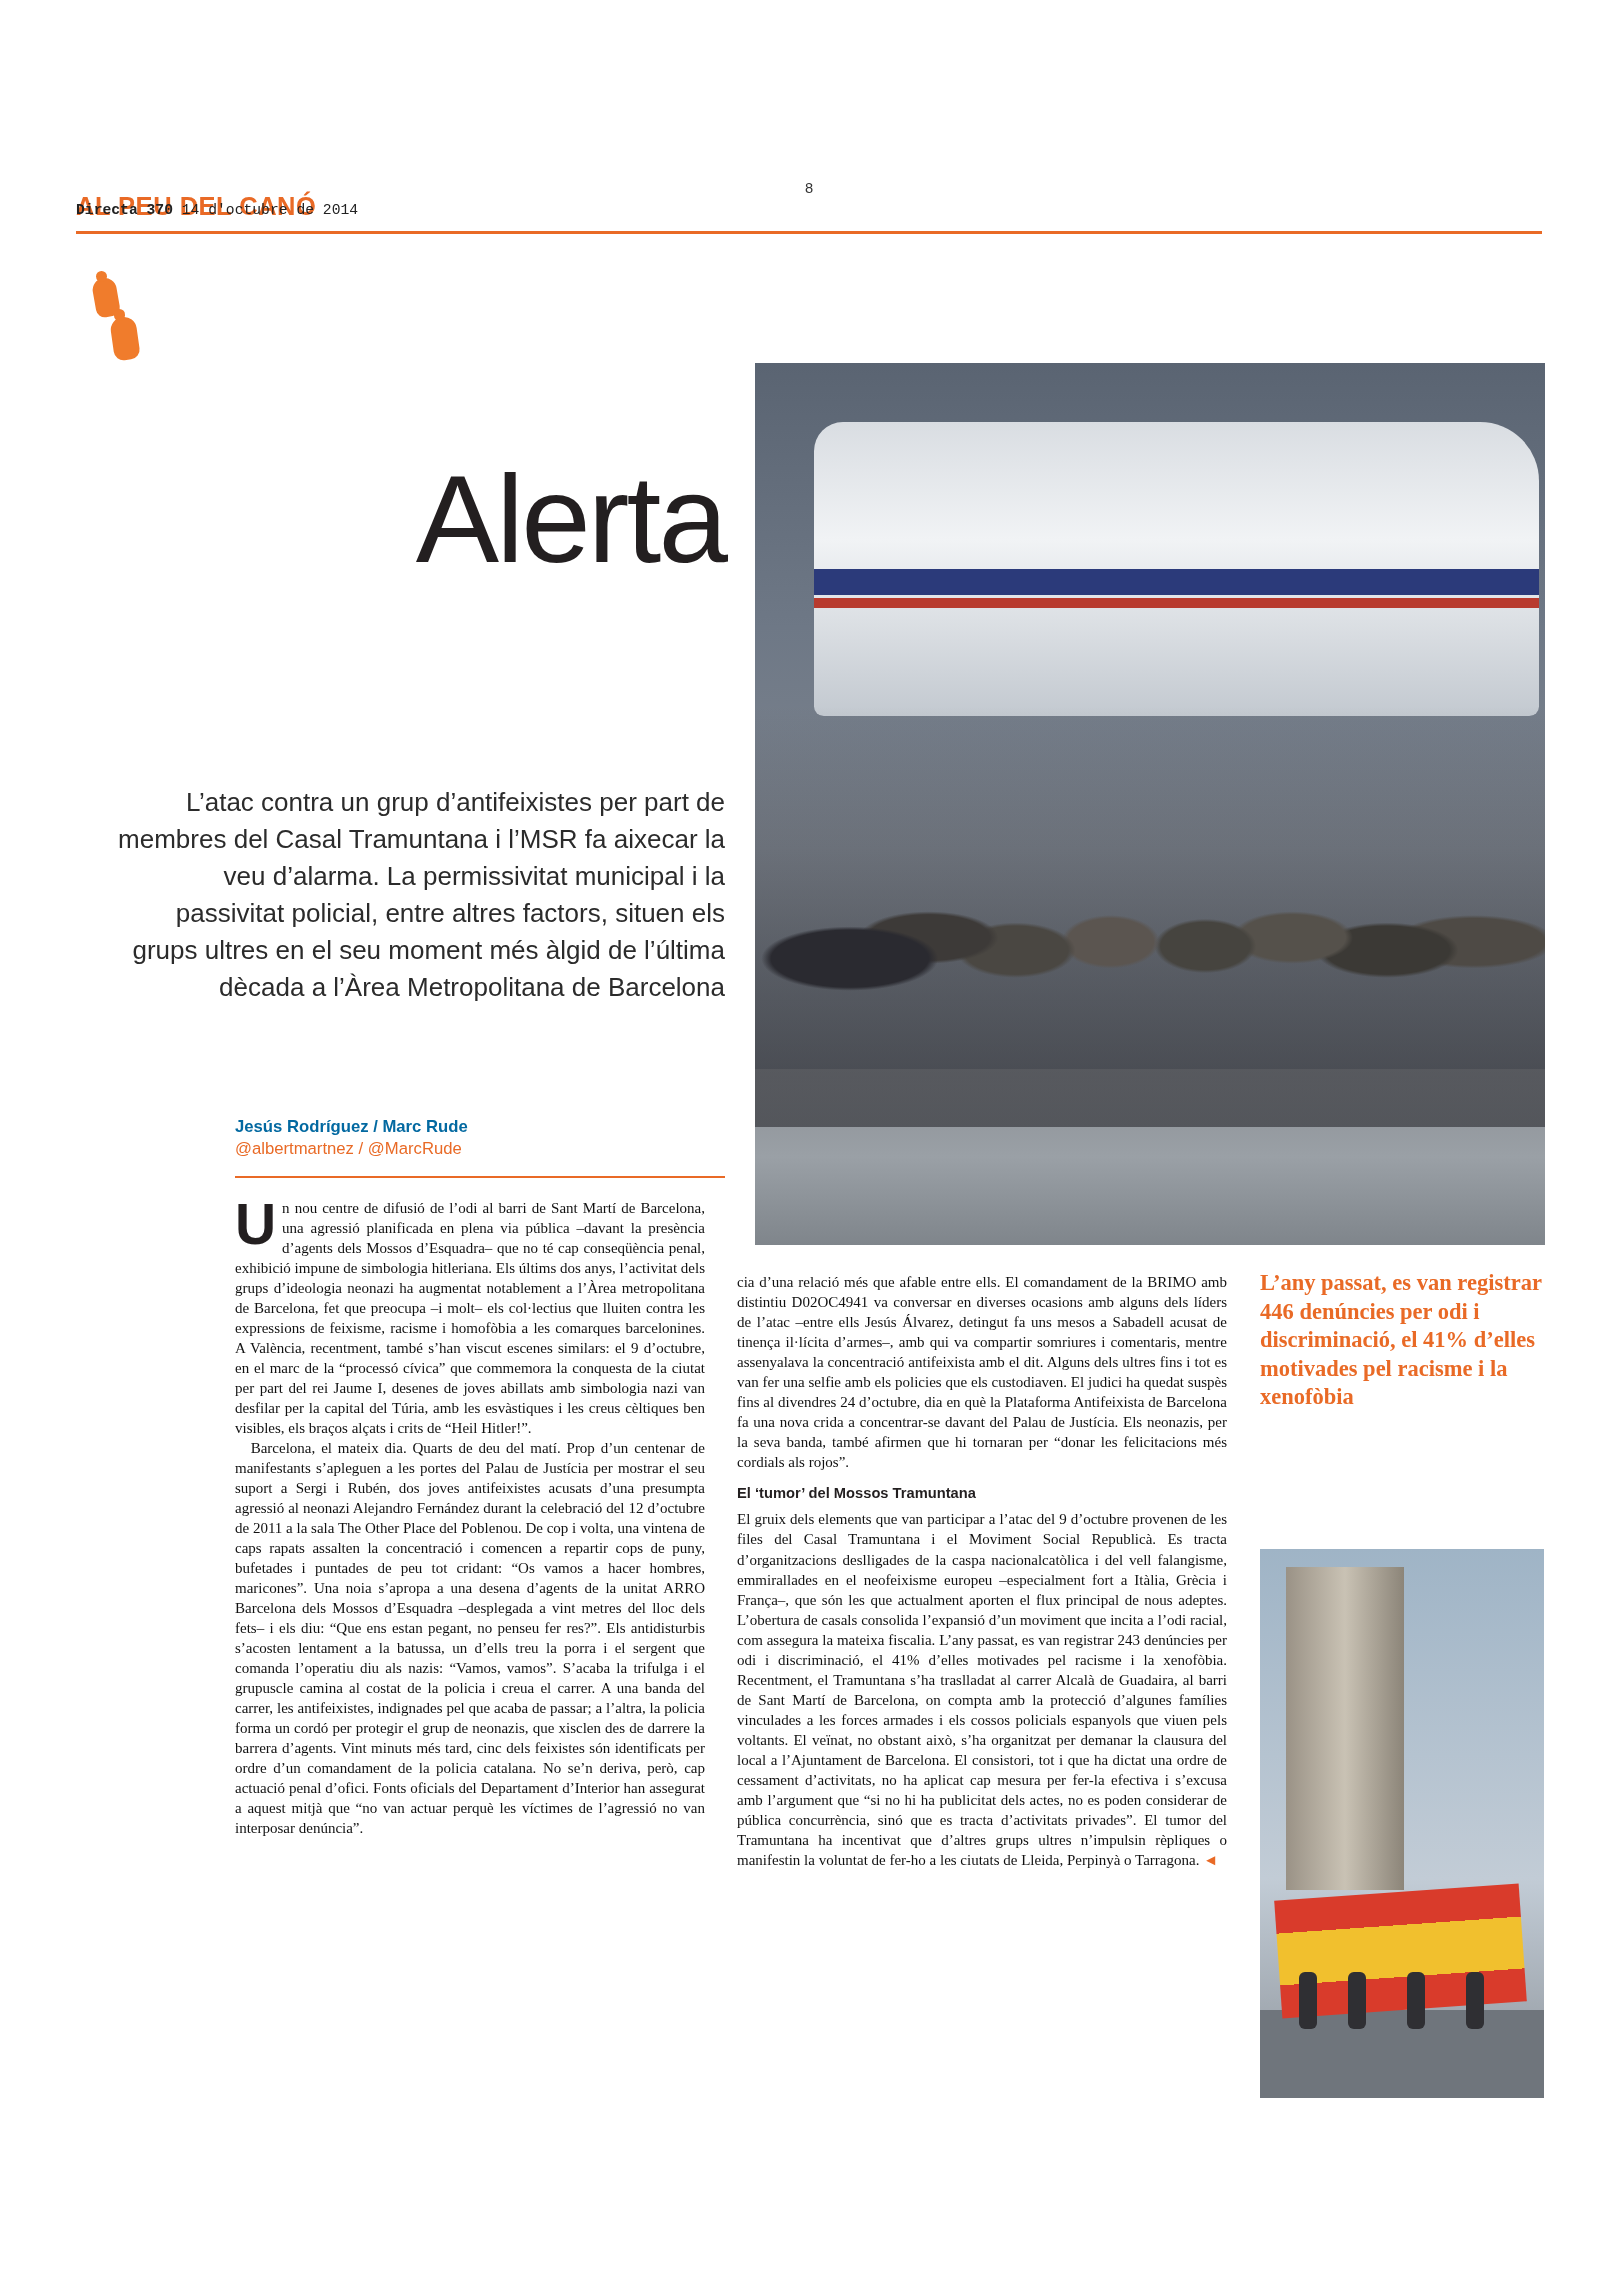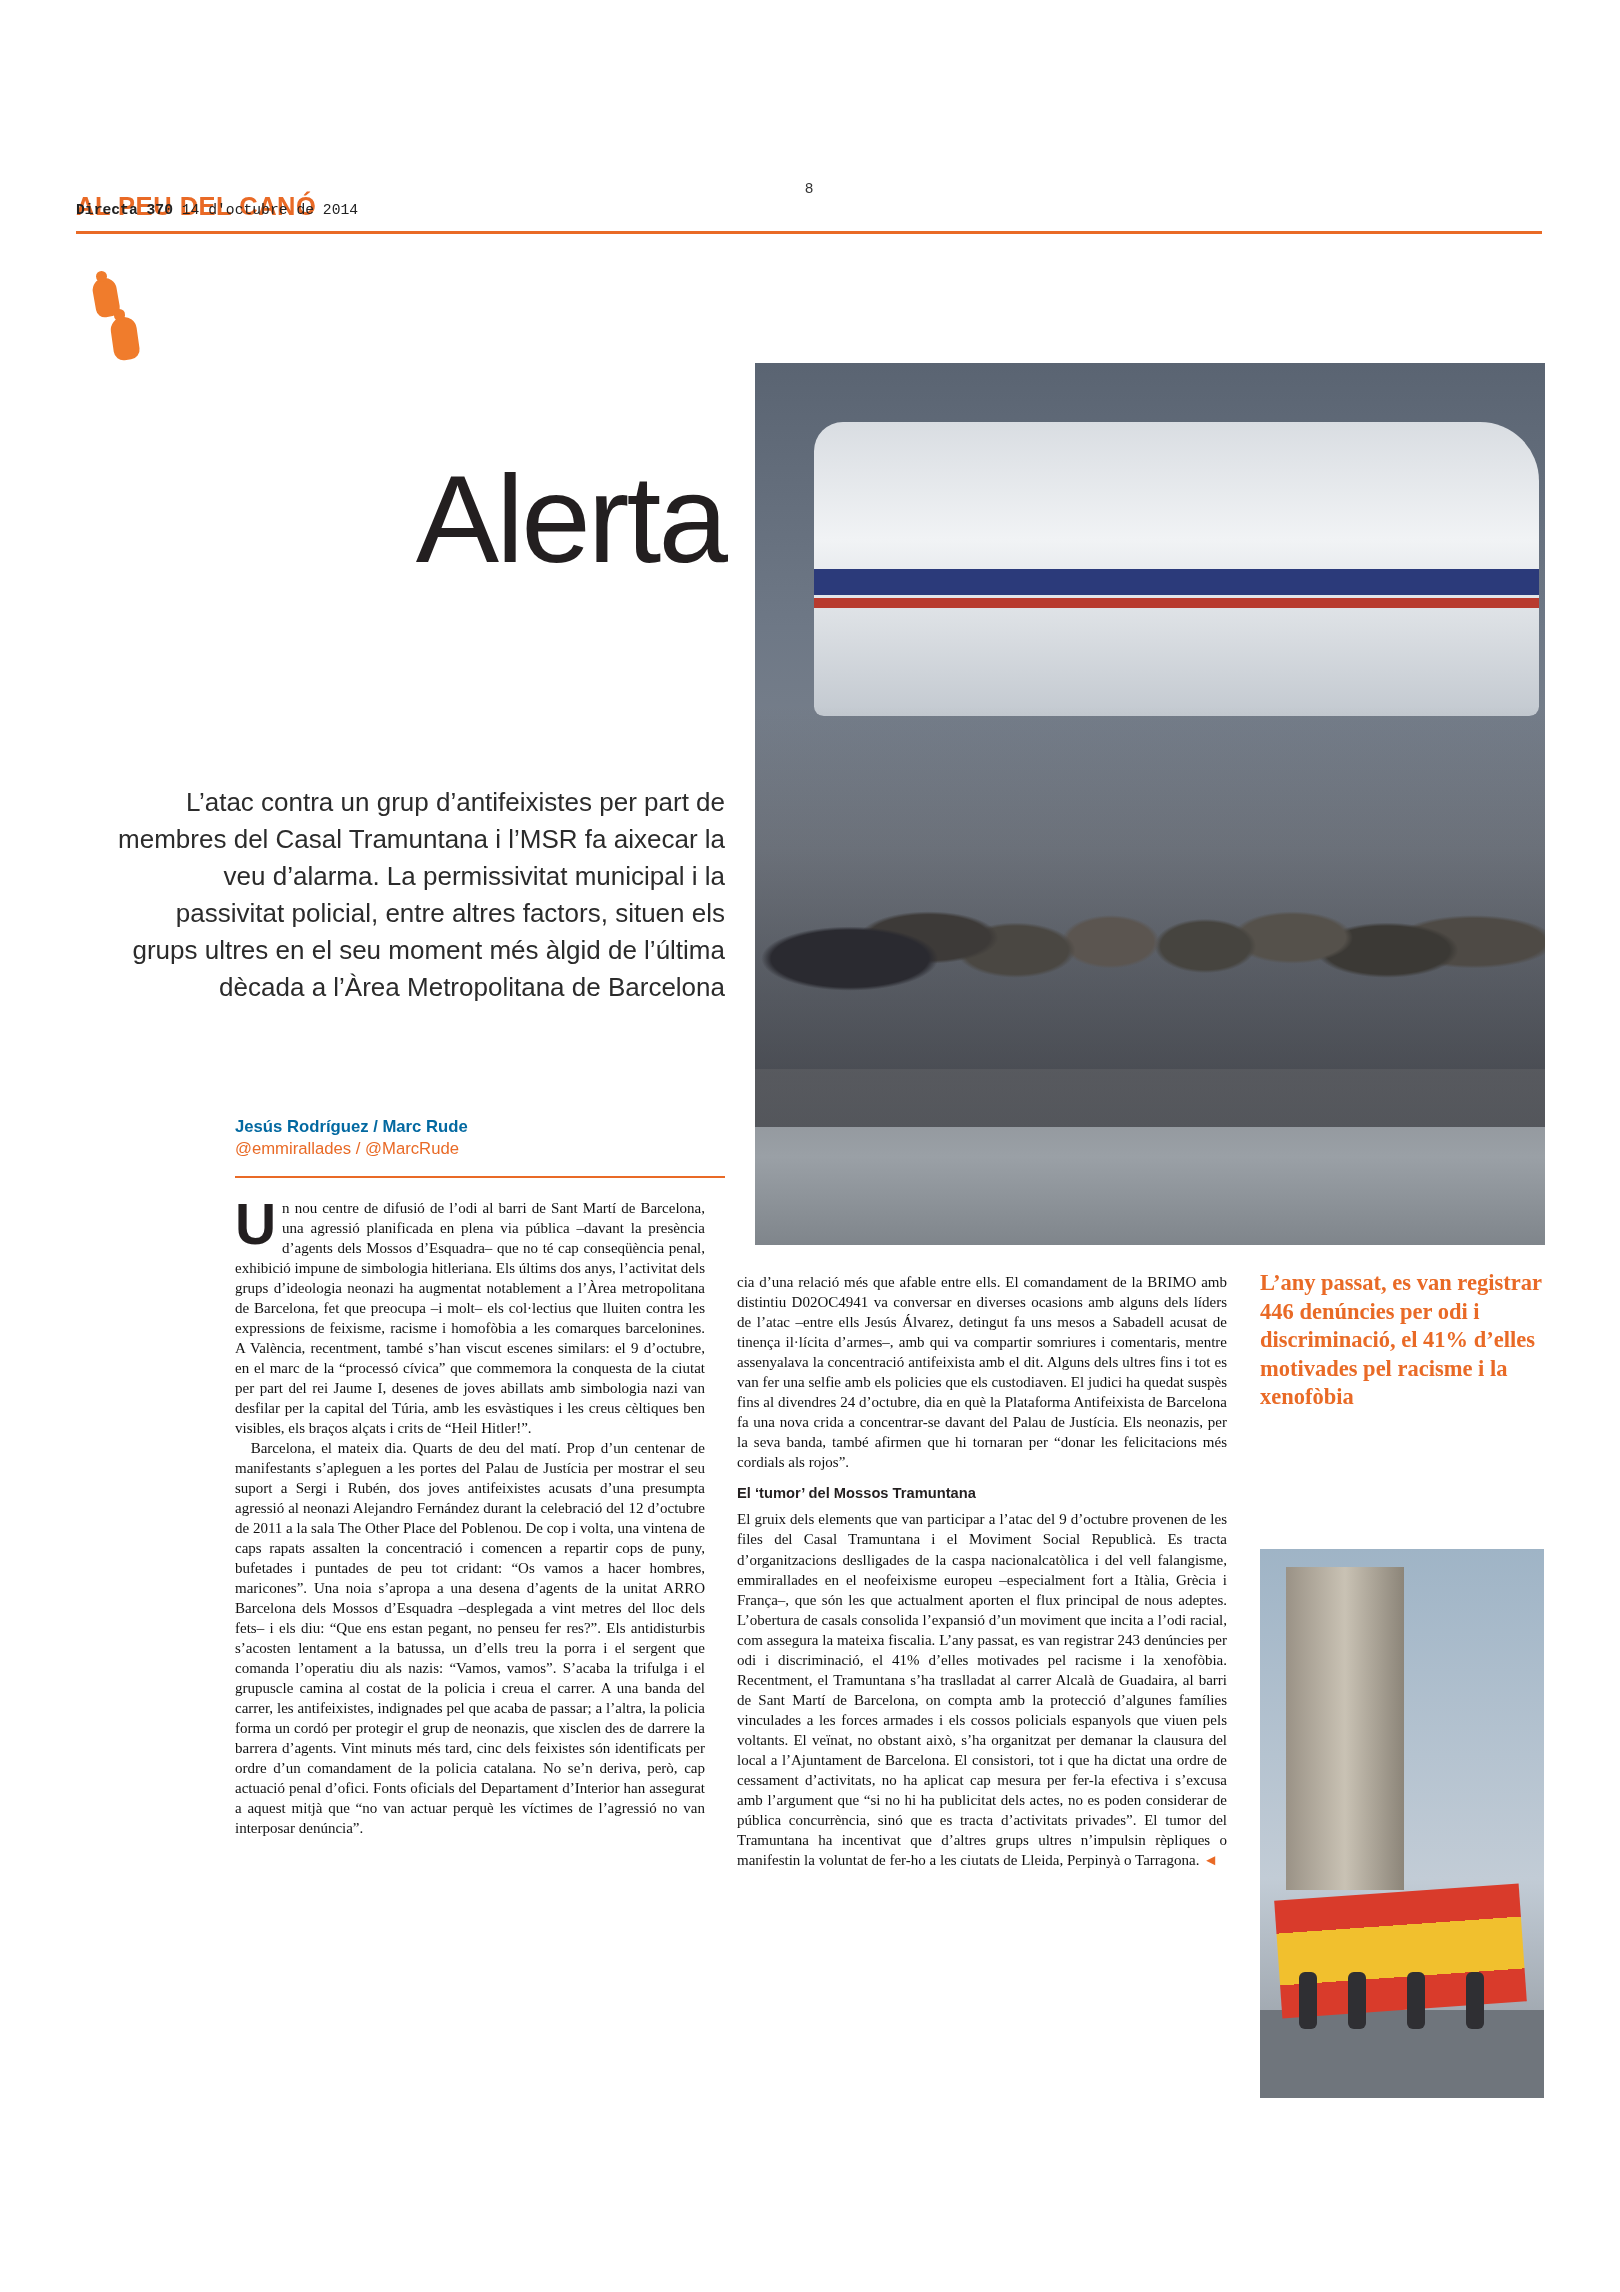--- a/index.html
+++ b/index.html
@@ -156,21 +156,21 @@
   </div>
 
   <div class="headline">
     <span class="l1">Alerta</span>
   </div>
 
   <div class="standfirst">L’atac contra un grup d’antifeixistes per part de membres del Casal Tramuntana i l’MSR fa aixecar la veu d’alarma. La permissivitat municipal i la passivitat policial, entre altres factors, situen els grups ultres en el seu moment més àlgid de l’última dècada a l’Àrea Metropolitana de Barcelona</div>
 
   <div class="byline">
     <div class="authors">Jesús Rodríguez / Marc Rude</div>
-    <div class="handles">@emmirallades / @MarcRude</div>
+    <div class="handles">@albertmartnez / @MarcRude</div>
   </div>
   <div class="byline-rule"></div>
 
   <div class="col col1">
     <p class="first">
       <span class="dropcap">U</span><span>n nou centre de difusió de l’odi al barri de Sant Martí de Barcelona, una agressió planificada en plena via pública –davant la presència d’agents dels Mossos d’Esquadra– que no té cap conseqüència penal, exhibició impune de simbologia hitleriana. Els últims dos anys, l’activitat dels grups d’ideologia neonazi ha augmentat notablement a l’Àrea metropolitana de Barcelona, fet que preocupa –i molt– els col·lectius que lluiten contra les expressions de feixisme, racisme i homofòbia a les comarques barcelonines. A València, recentment, també s’han viscut escenes similars: el 9 d’octubre, en el marc de la “processó cívica” que commemora la conquesta de la ciutat per part del rei Jaume I, desenes de joves abillats amb simbologia nazi van desfilar per la capital del Túria, amb les esvàstiques i les creus cèltiques ben visibles, els braços alçats i crits de “Heil Hitler!”.</span>
     </p>
     <p><span>Barcelona, el mateix dia. Quarts de deu del matí. Prop d’un centenar de manifestants s’apleguen a les portes del Palau de Justícia per mostrar el seu suport a Sergi i Rubén, dos joves antifeixistes acusats d’una presumpta agressió al neonazi Alejandro Fernández durant la celebració del 12 d’octubre de 2011 a la sala The Other Place del Poblenou. De cop i volta, una vintena de caps rapats assalten la concentració i comencen a repartir cops de puny, bufetades i puntades de peu tot cridant: “Os vamos a hacer hombres, maricones”. Una noia s’apropa a una desena d’agents de la unitat ARRO Barcelona dels Mossos d’Esquadra –desplegada a vint metres del lloc dels fets– i els diu: “Que ens estan pegant, no penseu fer res?”. Els antidisturbis s’acosten lentament a la batussa, un d’ells treu la porra i el sergent que comanda l’operatiu diu als nazis: “Vamos, vamos”. S’acaba la trifulga i el grupuscle camina al costat de la policia i creua el carrer. A una banda del carrer, les antifeixistes, indignades pel que acaba de passar; a l’altra, la policia forma un cordó per protegir el grup de neonazis, que xisclen des de darrere la barrera d’agents. Vint minuts més tard, cinc dels feixistes són identificats per ordre d’un comandament de la policia catalana. No se’n deriva, però, cap actuació penal d’ofici. Fonts oficials del Departament d’Interior han assegurat a aquest mitjà que “no van actuar perquè les víctimes de l’agressió no van interposar denúncia”.</span></p>
   </div>
 

